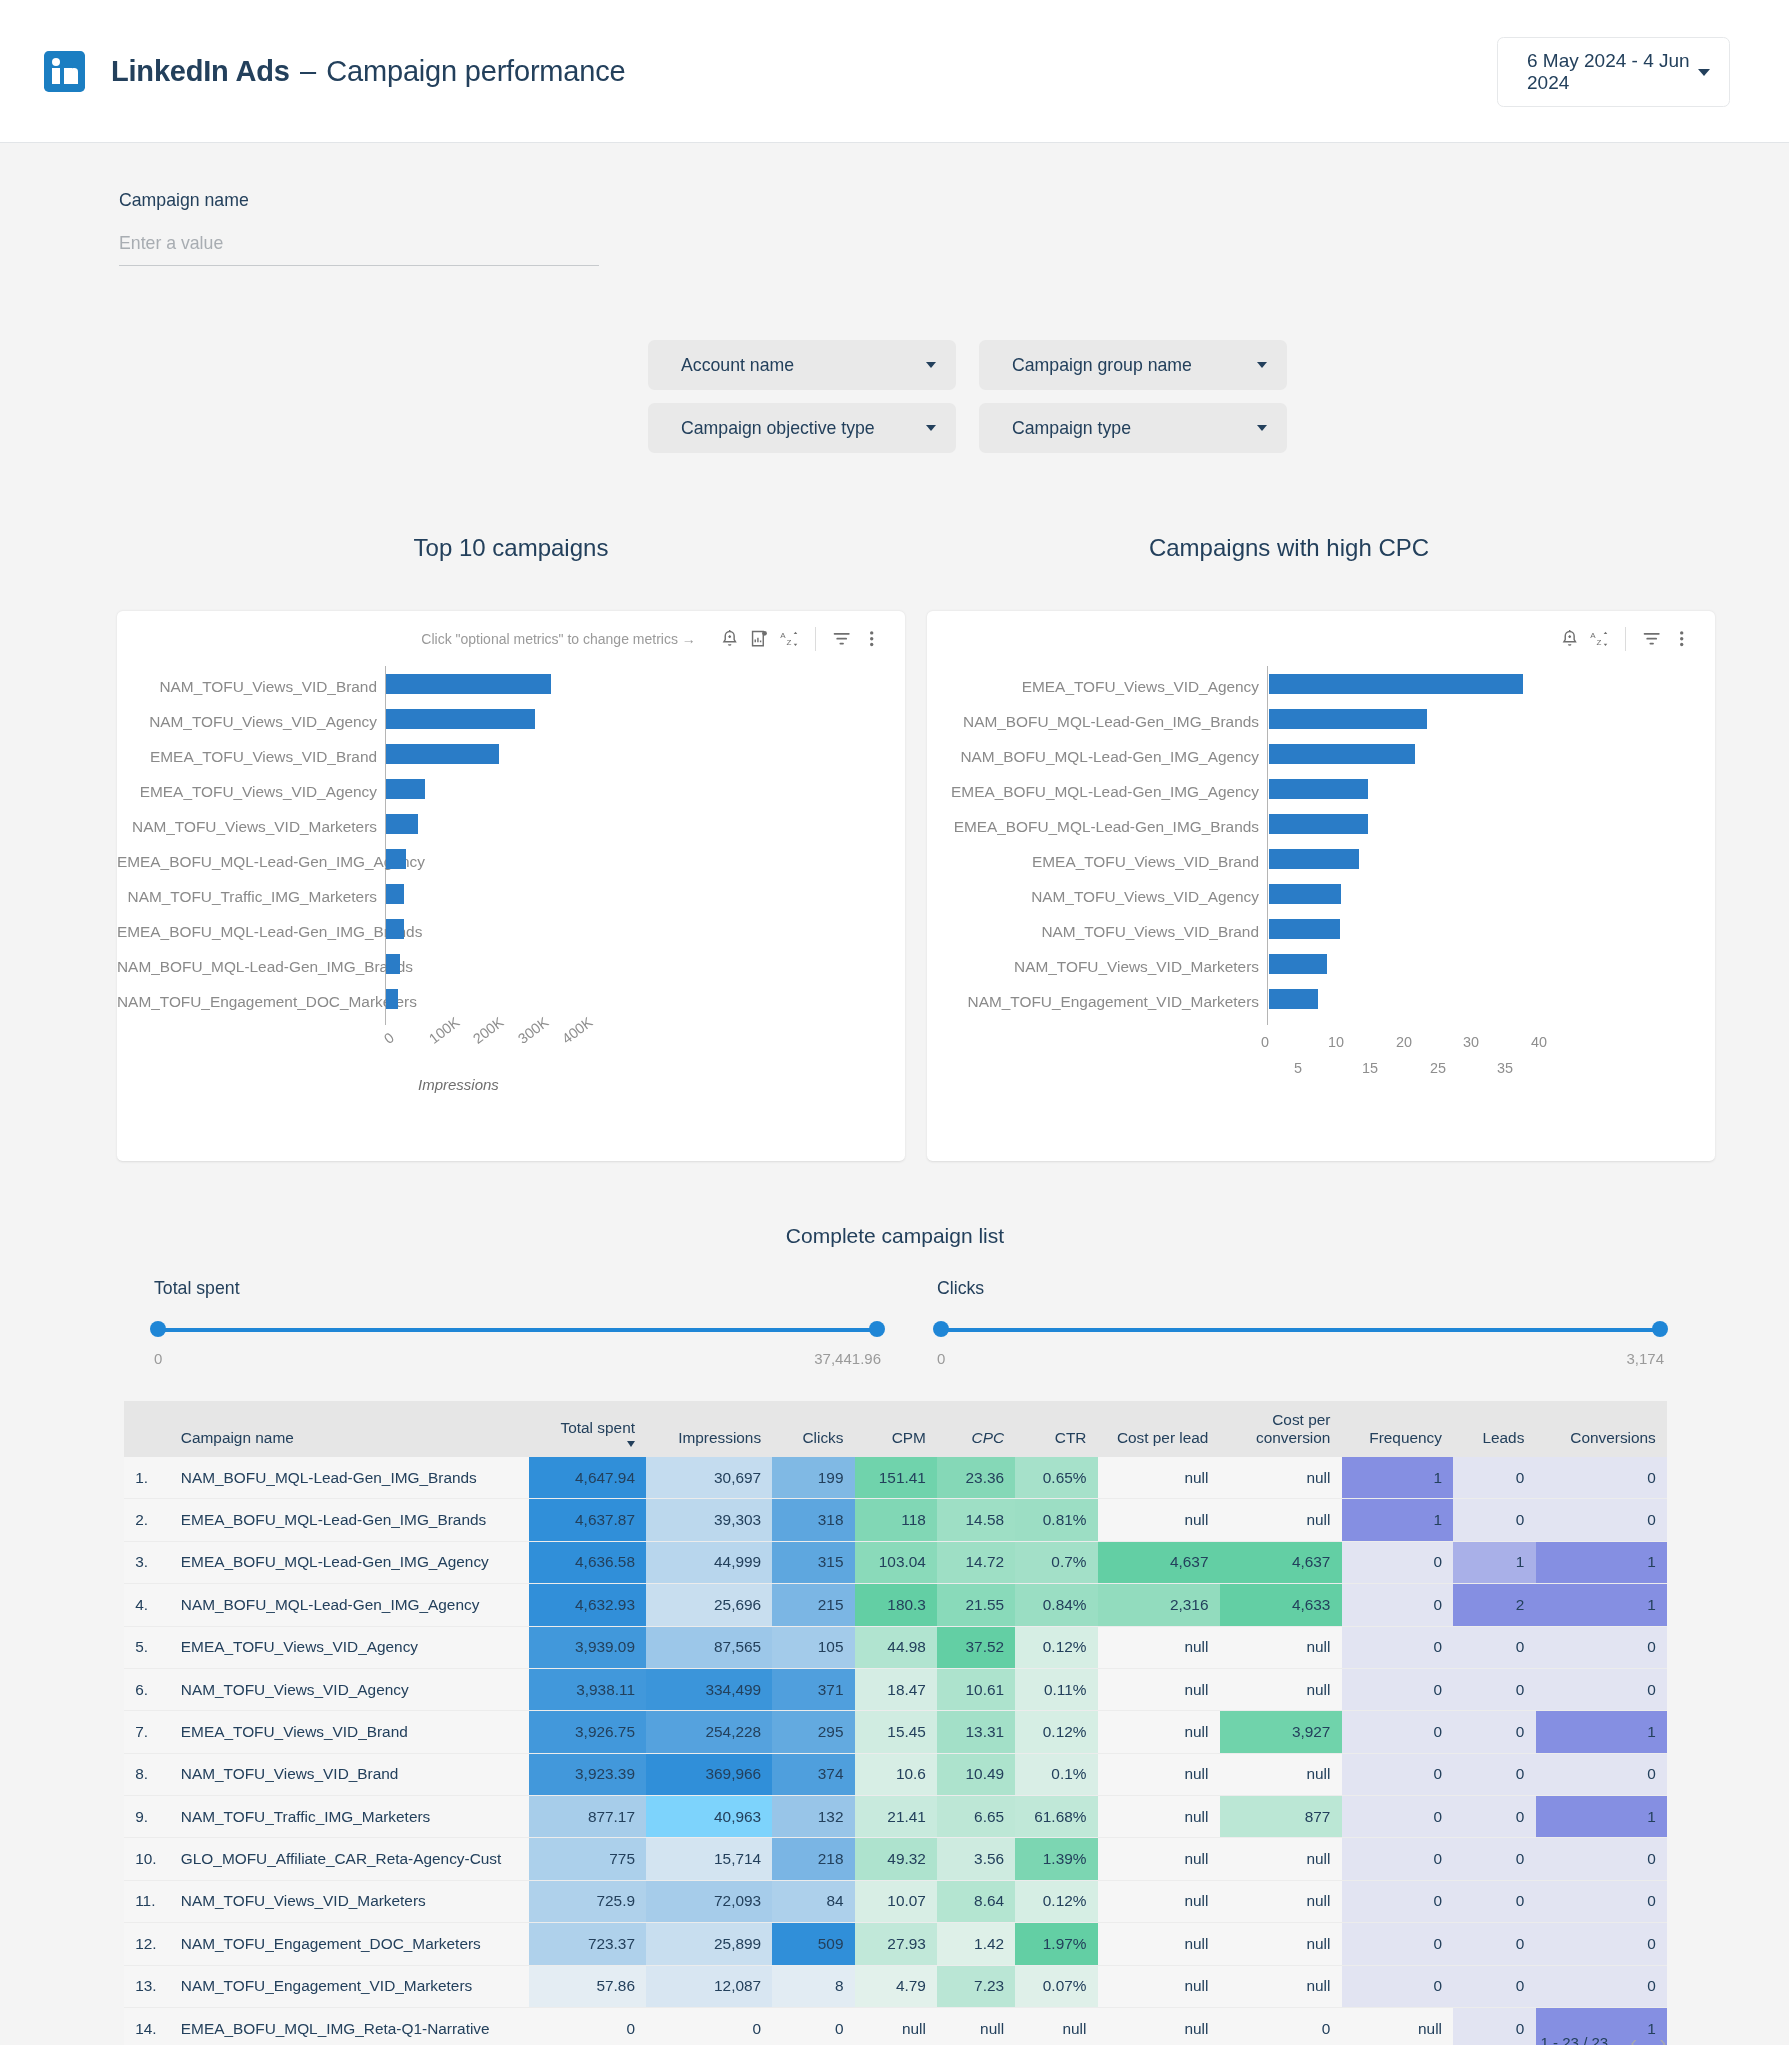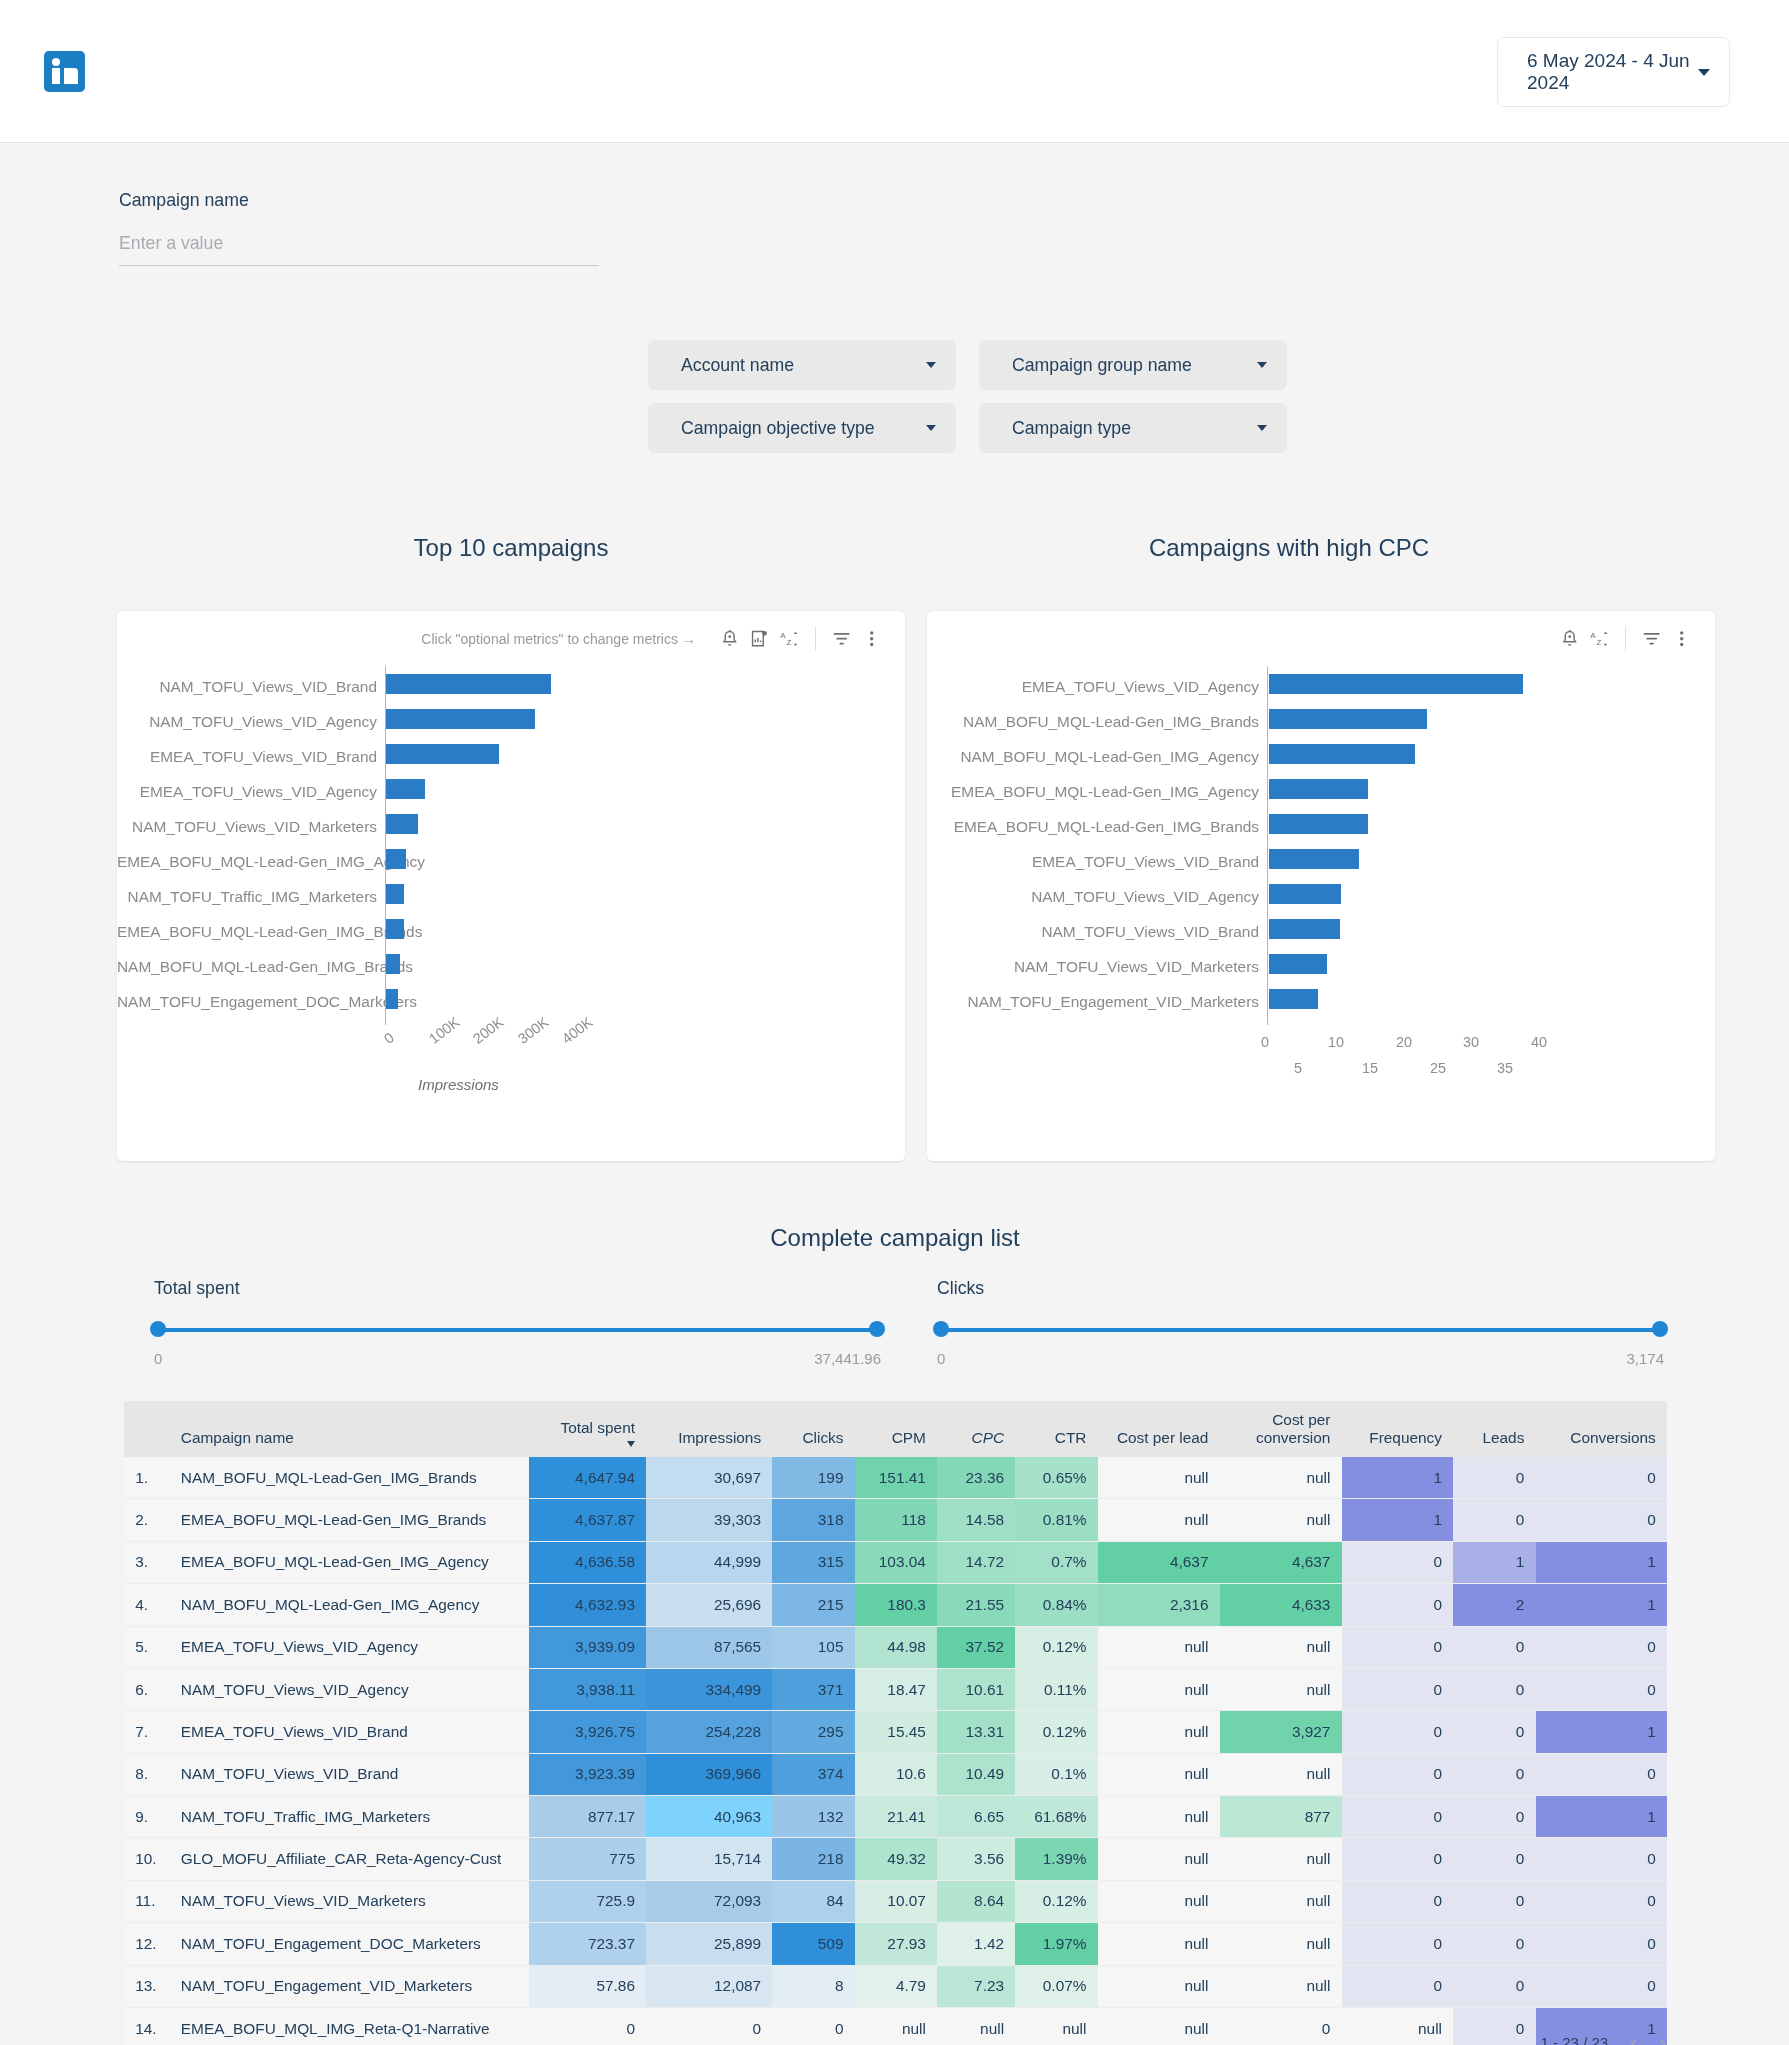--- a/index.html
+++ b/index.html
@@ -124,21 +124,21 @@
   .tick-flat {
     position: absolute; font-size: 14.4px; color: #8e8e8e; white-space: nowrap;
   }
   .axis-title {
     position: absolute; font-size: 15px; color: #6e6e6e; font-style: italic;
   }
 
   
   .section-title {
     position: absolute; left: 0; top: 1081px; width: 1790px; text-align: center;
-    font-size: 24px; color: #23405c;
+    font-size: 21px; color: #23405c;
   }
   .slider-block { position: absolute; }
   #sl-spent { left: 154px; top: 1135px; width: 727px; }
   #sl-clicks { left: 937px; top: 1135px; width: 727px; }
   .sl-label { font-size: 17.7px; color: #23405c; margin-bottom: 22.4px; }
   .sl-track-wrap { position: relative; height: 17px; }
   .sl-track {
     position: absolute; left: 0; right: 0; top: 6.5px; height: 4.2px;
     background: #1f86d6; border-radius: 2.3px;
   }
@@ -187,20 +187,25 @@
 </head>
 <body>
 
 <div class="header">
   <div class="brand">
     <div class="li-logo">
       <span class="li-dot"></span>
         <span class="li-stem"></span>
       <span class="li-n1"></span>
         <span class="li-n2"></span>
+    </div>
+    <div class="title-wrap">
+      <span class="title-bold">LinkedIn Ads</span>
+      <span class="title-dash">–</span>
+      <span class="title-light">Campaign performance</span>
     </div>
   </div>
   <div class="daterange">
     <span class="dr-text">6 May 2024 - 4 Jun 2024</span>
     <span class="caret-dn"></span>
   </div>
 </div>
 
 <div class="page" style="position:relative; height:1902px;">
 

